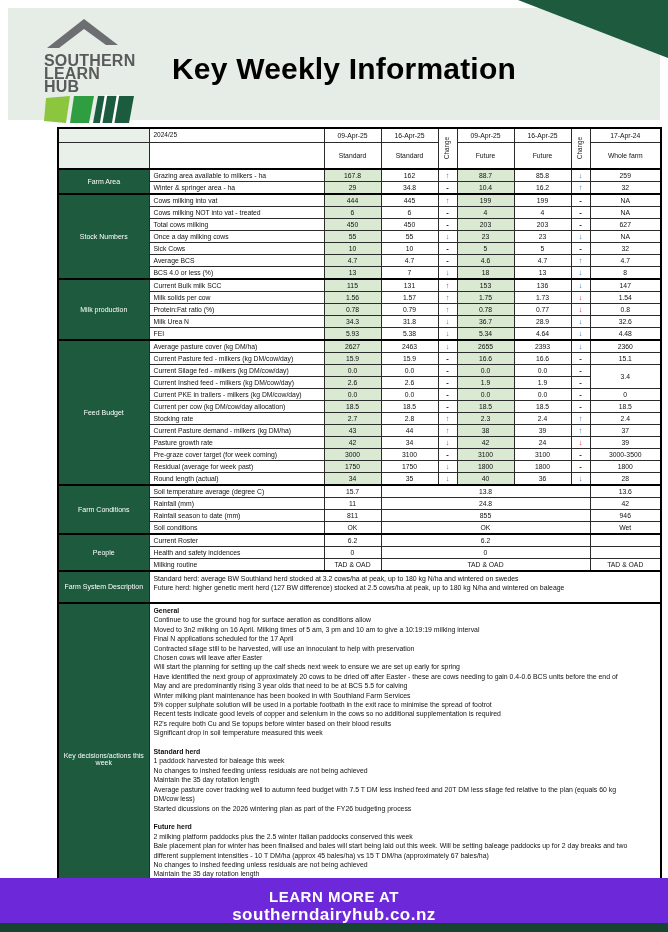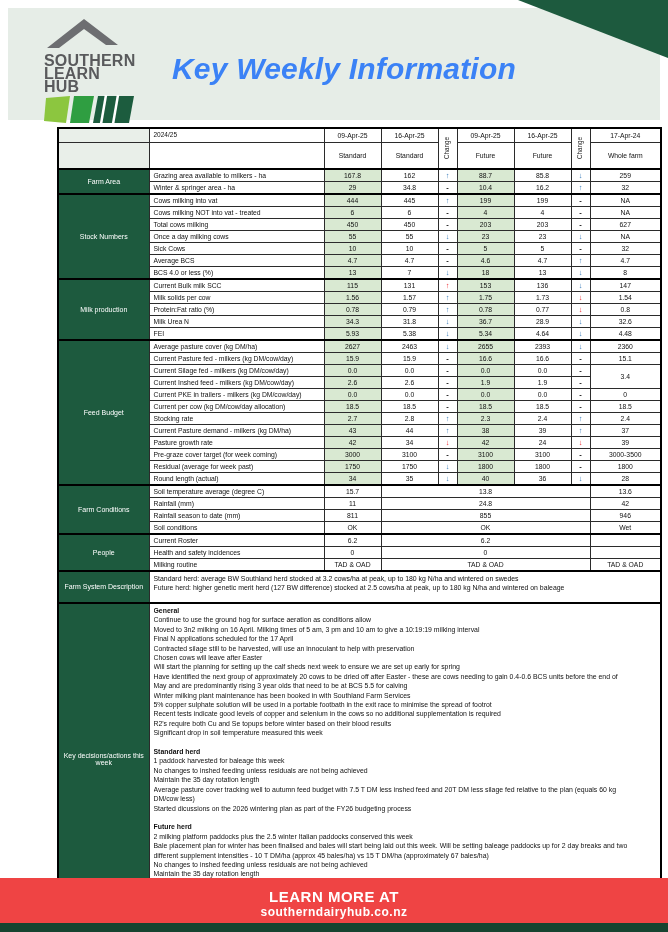--- a/index.html
+++ b/index.html
@@ -4,21 +4,21 @@
 <style>
   html,body{margin:0;padding:0;}
   body{width:668px;height:932px;background:#ffffff;font-family:"Liberation Sans",sans-serif;position:relative;overflow:hidden;}
 
   
   .header-band{position:absolute;left:8px;top:8px;width:652px;height:112px;background:#e6ede7;}
   .corner-tri{position:absolute;top:0;right:0;width:0;height:0;
     border-top:58px solid #1d5a3e;border-left:150px solid transparent;}
   .logo{position:absolute;left:44px;top:16px;width:96px;}
   .logo-text{font-size:16px;font-weight:bold;color:#595a5c;line-height:13px;letter-spacing:.2px;}
-  .page-title{position:absolute;left:172px;top:52px;font-size:30px;font-weight:bold;color:#3b82f6;letter-spacing:.2px;font-style:italic;}
+  .page-title{position:absolute;left:172px;top:52px;font-size:30px;font-weight:bold;color:#000000;letter-spacing:.2px;}
 
   
   table{position:absolute;left:57px;top:127px;width:603px;border-collapse:collapse;table-layout:fixed;
         border:2px solid #000;background:#fff;}
   td{border:1px solid #2b2b2b;font-size:6.8px;color:#111;padding:0 2px;height:11px;line-height:1.05;
      text-align:center;vertical-align:middle;overflow:hidden;}
   td.lbl{text-align:left;padding-left:4px;}
   td.sec-label{background:#1d5a3e;color:#fff;font-size:7px;text-align:center;padding:0 3px;}
   td.hl{background:#d9e9d2;}
   td.corner-h{background:#e9efe9;}
@@ -32,24 +32,24 @@
   .dash{font-weight:bold;font-size:7.5px;}
   tr.sec-start td{border-top:2px solid #000;}
   tr.hdr2 td{border-bottom:2px solid #000;}
 
   td.bigtext{text-align:left;vertical-align:top;padding:2px 4px;}
   .tline{font-size:6.9px;line-height:9.4px;white-space:nowrap;overflow:hidden;}
   .tline.bold{font-weight:bold;}
   .tline.blank{height:9.4px;}
 
   
-  .footer{position:absolute;left:0;bottom:0;width:668px;height:54px;background:#ef4444;text-align:center;}
+  .footer{position:absolute;left:0;bottom:0;width:668px;height:54px;background:#6d28d9;text-align:center;}
   .footer-inner{padding-top:10px;}
   .footer-line1{color:#fff;font-weight:bold;font-size:15px;letter-spacing:.5px;}
-  .footer-line2{color:#fff;font-weight:bold;font-size:12px;letter-spacing:.5px;}
+  .footer-line2{color:#fff;font-weight:bold;font-size:17px;letter-spacing:.5px;}
   .footer-strip{position:absolute;left:0;bottom:0;width:668px;height:9px;background:#164430;}
 </style>
 </head>
 <body>
 
 <div class="header-band"></div>
 <div class="corner-tri"></div>
 
 <div class="logo">
   <svg width="92" height="34" viewBox="0 0 92 34">

